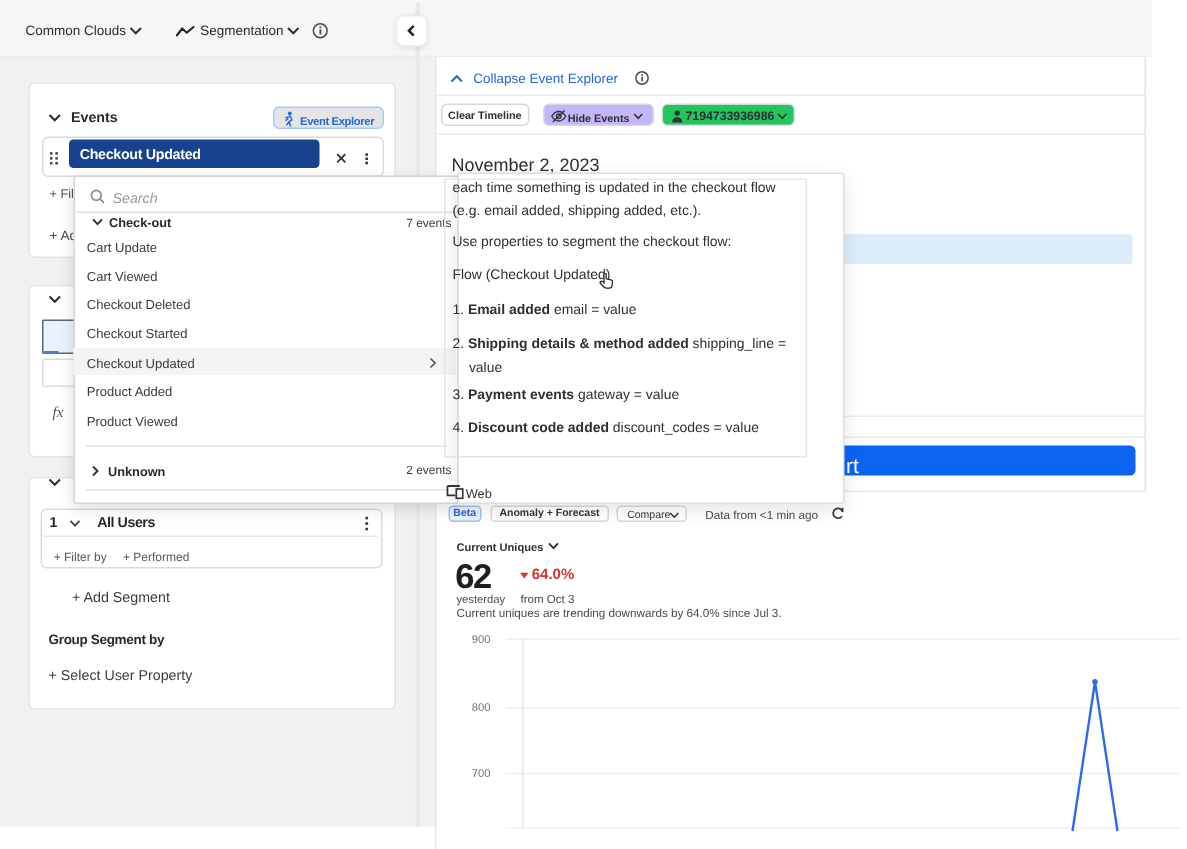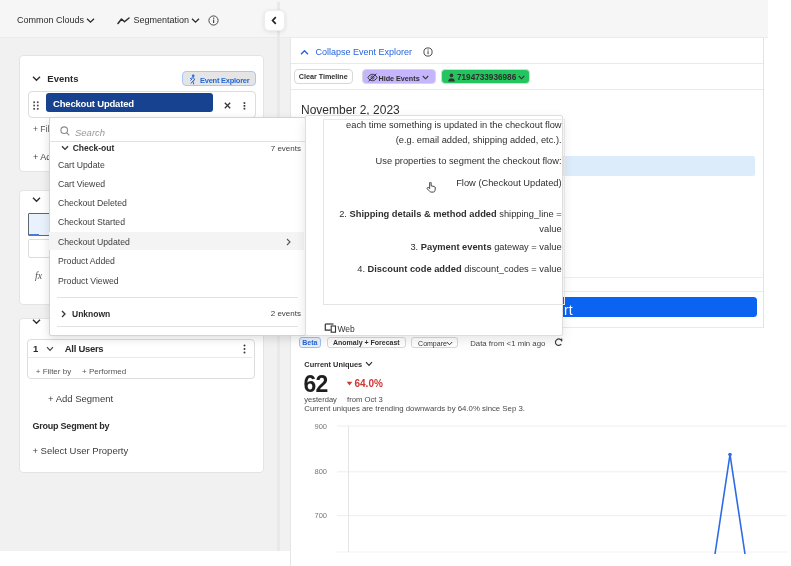--- a/index.html
+++ b/index.html
@@ -108,21 +108,21 @@
       <path d="M1 1.2 L4 4.4 L7 1.2" fill="none" stroke="#2f2f2f" stroke-width="1.2"></path>
     </svg>
 
 <div class="abs" style="left:303.5px;top:372.5px;font-size:23px;font-weight:700;color:#1e1e1e;letter-spacing:-0.9px;line-height:23px;">62</div>
 <svg class="abs" style="left:346px;top:380.5px;" width="7" height="6" viewBox="0 0 7 6">
       <path d="M0.7 0.8 L3.5 4.6 L6.3 0.8 Z" fill="#cf3732"></path>
     </svg>
 <div class="abs" style="left:354.5px;top:378px;font-size:10px;font-weight:700;color:#cf3732;">64.0%</div>
 <div class="abs" style="left:304.3px;top:394.5px;font-size:7.5px;color:#4a4a4a;">yesterday</div>
 <div class="abs" style="left:347px;top:394.5px;font-size:7.7px;color:#4a4a4a;">from Oct 3</div>
-<div class="abs" style="left:304.3px;top:404px;font-size:7.8px;color:#4a4a4a;">Current uniques are trending downwards by 64.0% since Sep 3.</div>
+<div class="abs" style="left:304.3px;top:404px;font-size:7.8px;color:#4a4a4a;">Current uniques are trending downwards by 64.0% since Jul 3.</div>
 
 <svg class="abs" style="left:300px;top:420px;" width="491" height="146" viewBox="0 0 491 146">
   <line x1="37" y1="6" x2="487" y2="6" stroke="#eeeef0" stroke-width="1"></line>
   <line x1="37" y1="51.8" x2="487" y2="51.8" stroke="#eeeef0" stroke-width="1"></line>
   <line x1="37" y1="95.7" x2="487" y2="95.7" stroke="#eeeef0" stroke-width="1"></line>
   <line x1="37" y1="132" x2="487" y2="132" stroke="#f1f1f3" stroke-width="1"></line>
   <line x1="48.5" y1="6" x2="48.5" y2="132" stroke="#e5e5e7" stroke-width="1"></line>
   <text x="27" y="8.5" font-size="7.5" fill="#777" text-anchor="end">900</text>
   <text x="27" y="54.3" font-size="7.5" fill="#777" text-anchor="end">800</text>
   <text x="27" y="98.2" font-size="7.5" fill="#777" text-anchor="end">700</text>
@@ -229,29 +229,30 @@
   <div class="abs" style="left:8px;top:179.5px;width:241px;height:1px;background:#e2e2e4;"></div>
   <svg class="abs" style="left:12px;top:192.5px;" width="5" height="8" viewBox="0 0 5 8">
         <path d="M1 1 L4 4 L1 7" fill="none" stroke="#333" stroke-width="1.3"></path>
       </svg>
   <div class="abs" style="left:23px;top:191.5px;font-size:8.5px;font-weight:700;color:#2a2a2a;">Unknown</div>
   <div class="abs" style="right:5px;top:192px;font-size:8px;">2 events</div>
   <div class="abs" style="left:8px;top:209px;width:241px;height:1px;background:#e2e2e4;"></div>
 </div>
 
 <div class="abs" style="left:304.9px;top:115px;width:258px;height:220.5px;background:#fff;border:1px solid #dededf;border-radius:2px;box-shadow:0 4px 12px rgba(0,0,0,.1);box-sizing:border-box;z-index:30;"></div>
-<div class="abs" style="z-index:31;left:315px;top:115px;width:217px;height:220px;text-align:right;">
+<div class="abs" style="z-index:31;left:288px;top:115px;width:217px;height:220px;">
   <div class="abs" style="left:7.6px;top:4px;width:242.5px;height:186px;border:1px solid #e4e4e6;border-top:1px solid #e9e9ea;box-sizing:border-box;"></div>
   <div class="abs" style="left:13.6px;top:2.6px;width:233px;font-size:9.3px;color:#2f2f2f;line-height:15.5px;">
     each time something is updated in the checkout flow (e.g. email added, shipping added, etc.).
     <div style="height:5px;"></div>
     Use properties to segment the checkout flow:
     <div style="height:7px;"></div>
     Flow (Checkout Updated)
     <div style="height:7.5px;"></div>
+    <div style="padding-left:11px;text-indent:-11px;">1. <b>Email added</b> email = value</div>
     <div style="height:7.5px;"></div>
     <div style="padding-left:11px;text-indent:-11px;">2. <b>Shipping details &amp; method added</b> shipping_line = value</div>
     <div style="height:2.5px;"></div>
     <div style="padding-left:11px;text-indent:-11px;">3. <b>Payment events</b> gateway = value</div>
     <div style="height:6.5px;"></div>
     <div style="padding-left:11px;text-indent:-11px;">4. <b>Discount code added</b> discount_codes = value</div>
   </div>
   <svg class="abs" style="left:110.5px;top:67px;" width="11" height="11" viewBox="0 0 11 12">
         <path d="M3.5 0.8 C3.5 0.35 3.85 0 4.3 0 C4.75 0 5.1 0.35 5.1 0.8 L5.1 4.2 L8.6 5 C9.3 5.2 9.8 5.8 9.7 6.5 L9.3 9.3 C9.2 10.3 8.4 11 7.4 11 L5.2 11 C4.6 11 4.1 10.8 3.7 10.4 L1 7.6 C0.6 7.2 0.6 6.6 1 6.2 C1.4 5.8 2 5.8 2.4 6.2 L3.5 7.2 Z" fill="#fff" stroke="#222" stroke-width="0.9"></path>
       </svg>

